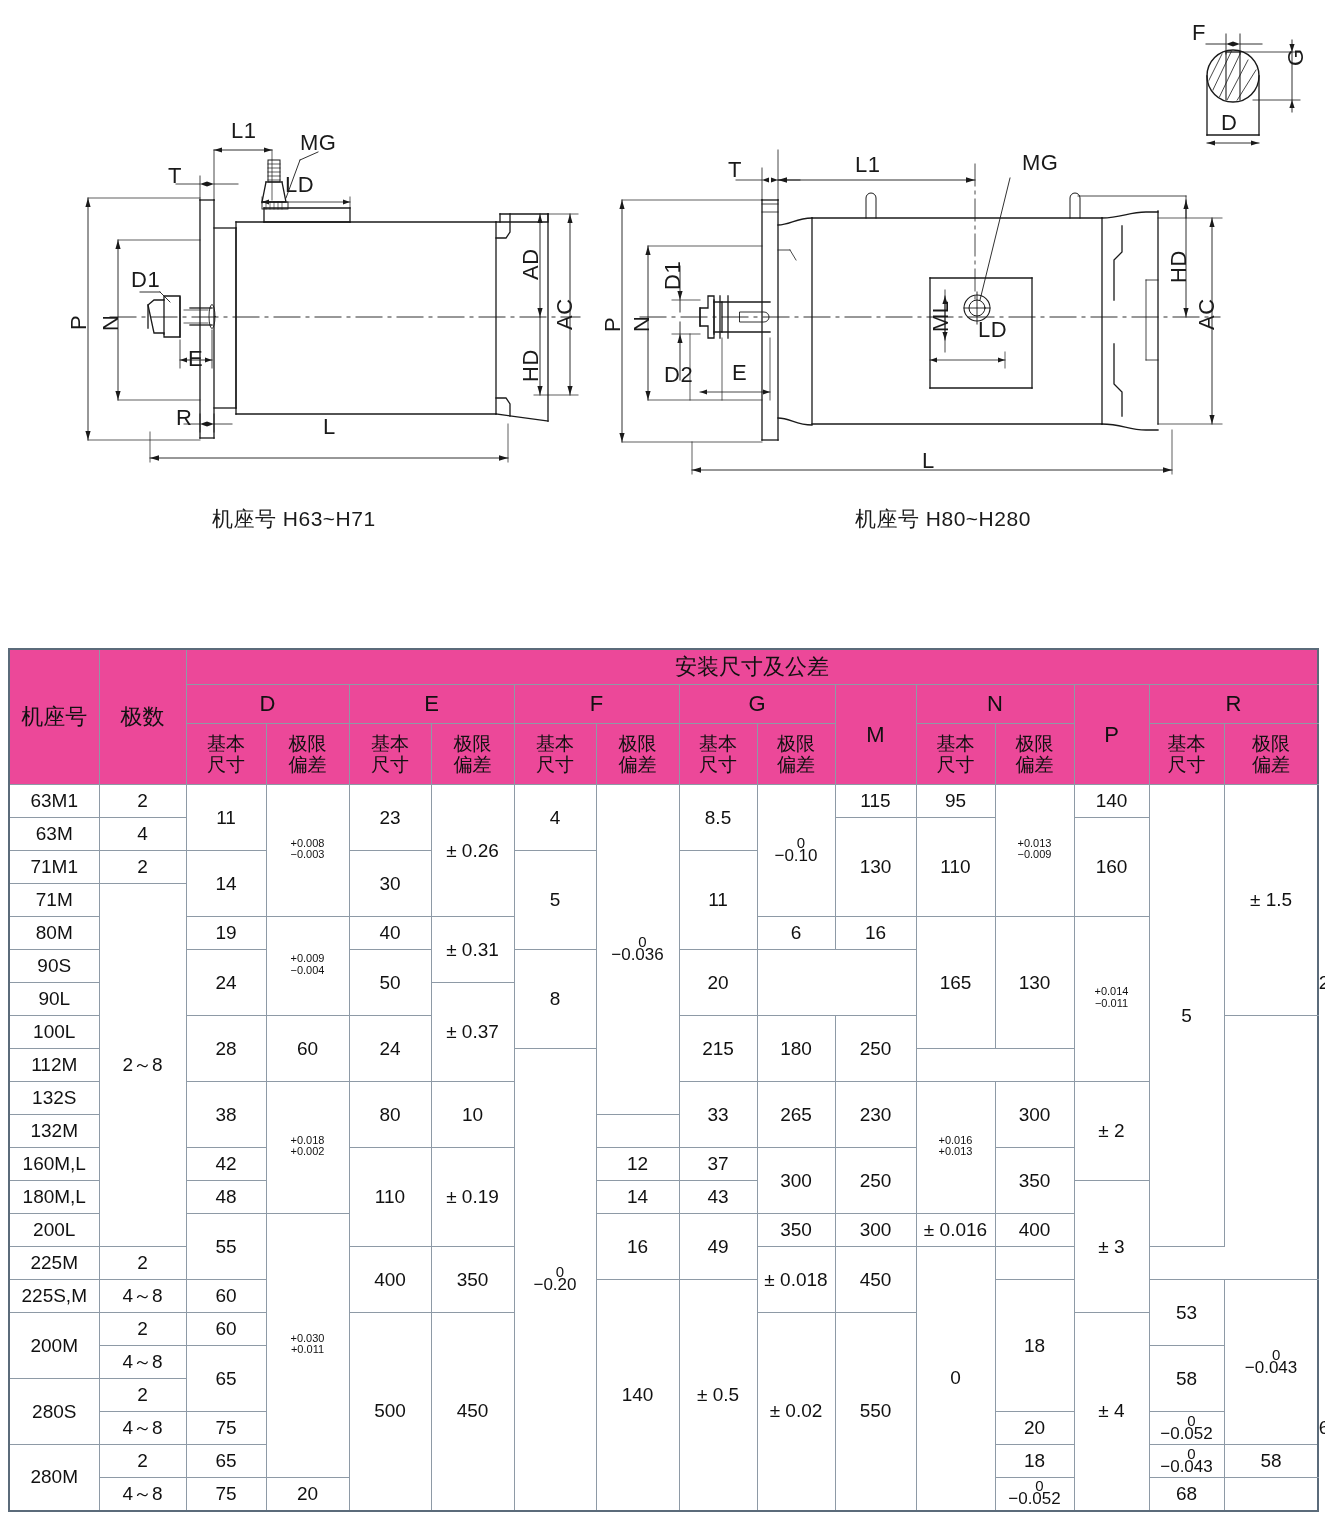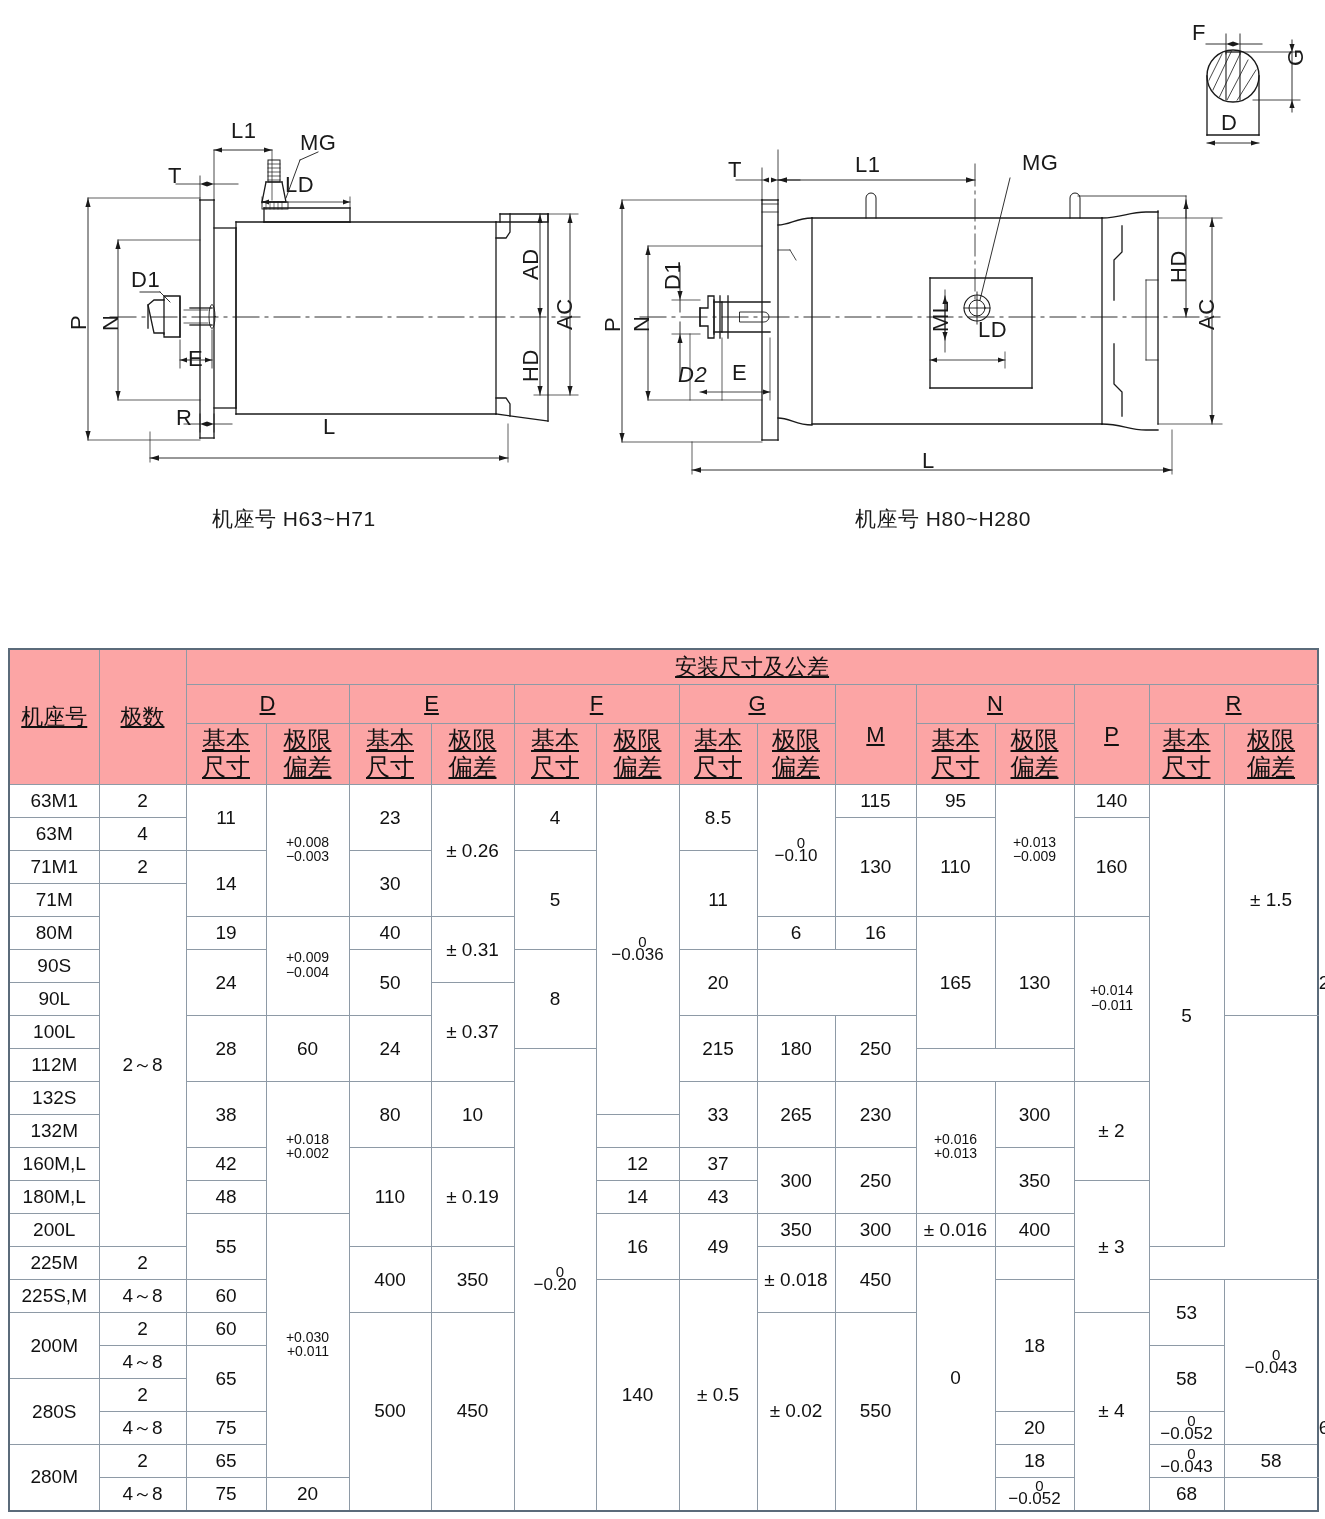--- a/index.html
+++ b/index.html
@@ -19,24 +19,24 @@
     border:1px solid #8e9aa6;
     text-align:center;
     vertical-align:middle;
     font-size:19px;
     font-weight:400;
     padding:0;
     color:#111;
     background:#fff;
     line-height:1.15;
   }
-  table.dim thead th{background:#fca5a5;font-size:21px;text-decoration:underline;}
+  table.dim thead th{background:#ec4899;font-size:21px;}
   table.dim thead th.hgrp{font-size:22px;}
-  table.dim thead th.hsub{font-size:24px;line-height:1.12;}
-  .tolstack{display:inline-block;line-height:1.02;text-align:right;position:relative;font-size:14px;}
+  table.dim thead th.hsub{font-size:19px;line-height:1.12;}
+  .tolstack{display:inline-block;line-height:1.02;text-align:center;position:relative;font-size:11px;}
   .tolstack span{display:block;white-space:nowrap;}
   .tolstack .up{margin-left:0;}
   .zerotol{display:inline-block;line-height:1;text-align:center;font-size:17px;position:relative;}
   .zerotol .z{display:block;font-size:15px;margin-bottom:-3px;margin-left:10px;}
   .zerotol .b{display:block;white-space:nowrap;text-align:center;}
   .pm{font-size:19px;white-space:nowrap;margin-left:18px;}
   td.r-name{font-size:19px;}
   .outer{border:2px solid #5b6b7a;}
 </style>
 </head>
@@ -364,21 +364,21 @@
   <div class="cap" style="left:518px;top:280px;font-size:22px;transform:rotate(-90deg);transform-origin:left top;">AD</div>
   <div class="cap" style="left:552px;top:330px;font-size:22px;transform:rotate(-90deg);transform-origin:left top;">AC</div>
   <div class="cap" style="left:518px;top:382px;font-size:22px;transform:rotate(-90deg);transform-origin:left top;">HD</div>
 
   <div class="cap" style="left:728px;top:157px;font-size:22px;">T</div>
   <div class="cap" style="left:855px;top:152px;font-size:22px;">L1</div>
   <div class="cap" style="left:1022px;top:150px;font-size:22px;">MG</div>
   <div class="cap" style="left:660px;top:290px;font-size:22px;transform:rotate(-90deg);transform-origin:left top;">D1</div>
   <div class="cap" style="left:600px;top:332px;font-size:22px;transform:rotate(-90deg);transform-origin:left top;">P</div>
   <div class="cap" style="left:629px;top:332px;font-size:22px;transform:rotate(-90deg);transform-origin:left top;">N</div>
-  <div class="cap" style="left:678px;top:362px;font-size:22px;font-style:italic;">D2</div>
+  <div class="cap" style="left:664px;top:362px;font-size:22px;">D2</div>
   <div class="cap" style="left:732px;top:360px;font-size:22px;">E</div>
   <div class="cap" style="left:928px;top:332px;font-size:22px;transform:rotate(-90deg);transform-origin:left top;">ML</div>
   <div class="cap" style="left:978px;top:317px;font-size:22px;">LD</div>
   <div class="cap" style="left:922px;top:448px;font-size:22px;">L</div>
   <div class="cap" style="left:1166px;top:283px;font-size:22px;transform:rotate(-90deg);transform-origin:left top;">HD</div>
   <div class="cap" style="left:1194px;top:330px;font-size:22px;transform:rotate(-90deg);transform-origin:left top;">AC</div>
 
   <div class="cap" id="cap-left">机座号 H63~H71</div>
   <div class="cap" id="cap-right">机座号 H80~H280</div>
 </div>

